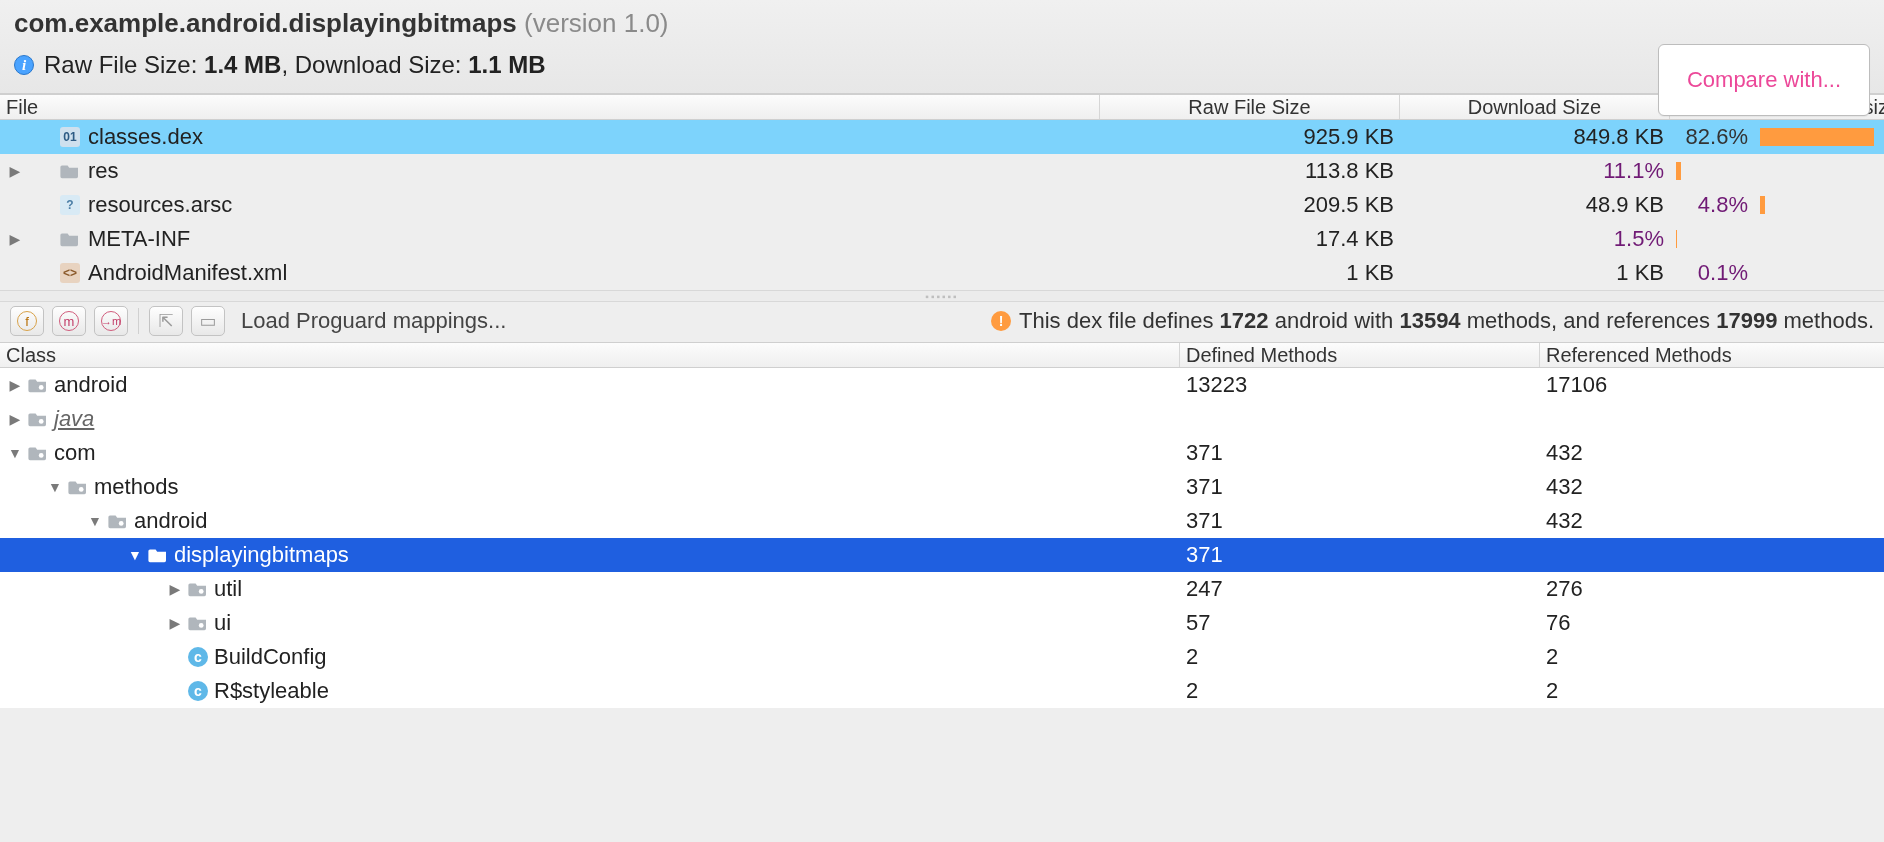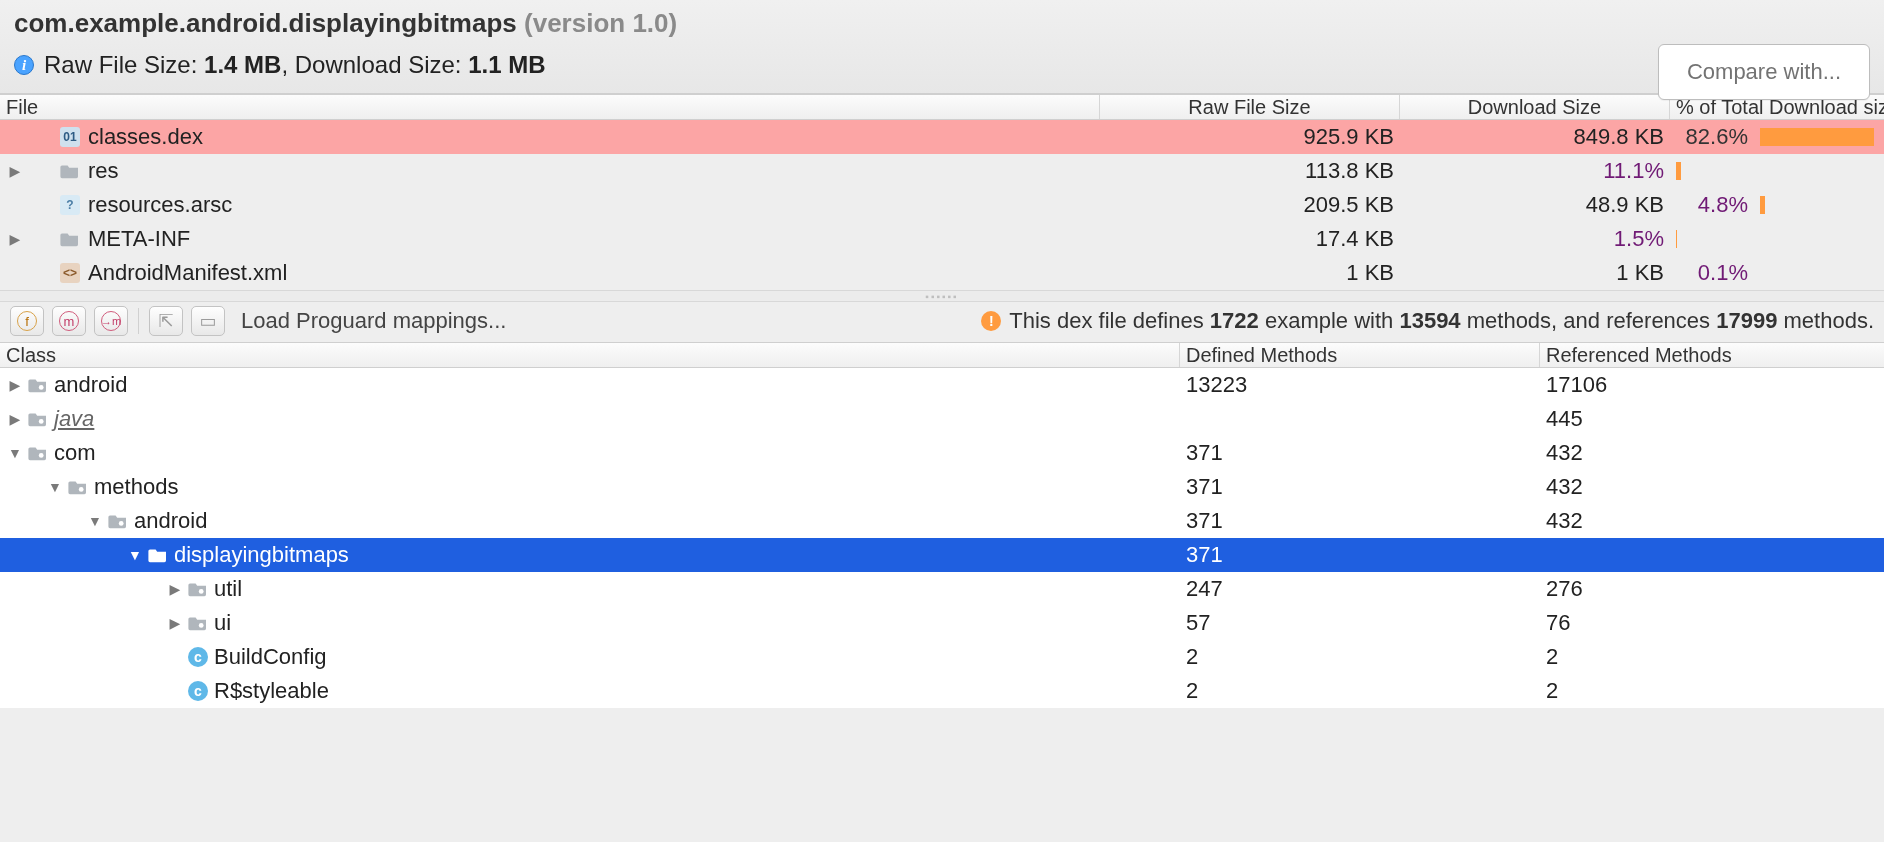--- a/index.html
+++ b/index.html
@@ -11,34 +11,34 @@
     background: #eeeeee;
   }
   .header {
     background: linear-gradient(#f0f0f0, #e7e7e7);
     padding: 8px 14px 14px 14px;
     border-bottom: 1px solid #cfcfcf;
     position: relative;
   }
   .appname-line { font-size: 26px; }
   .appname-line .pkg { font-weight: 700; color: #333; }
-  .appname-line .ver { color: #8a8a8a; font-weight: 700; margin-top: 24px; }
+  .appname-line .ver { color: #8a8a8a; font-weight: 400; margin-top: 24px; }
   .sizes-line { margin-top: 12px; font-size: 24px; display: flex; align-items: center; gap: 10px; }
   .sizes-line .bold { font-weight: 700; }
   .info-icon {
     width: 20px; height: 20px; border-radius: 50%;
     background: #4aa3ff; color: #fff; font-weight: 700;
     display: inline-flex; align-items: center; justify-content: center;
     font-style: italic; font-family: Georgia, serif; font-size: 15px;
     border: 1px solid #2a78cc;
   }
   .compare-btn {
     position: absolute; right: 14px; top: 44px;
     background: #fff; border: 1px solid #bdbdbd; border-radius: 6px;
-    padding: 14px 28px; font-size: 22px; color: #737373;
+    padding: 22px 28px; font-size: 22px; color: #ec4899;
     box-shadow: 0 1px 1px rgba(0,0,0,.05);
     cursor: pointer;
   }
   
   .col-header {
     background: linear-gradient(#fcfcfc,#efefef);
     border-top: 1px solid #cfcfcf;
     border-bottom: 1px solid #cfcfcf;
     display: grid;
     font-size: 20px;
@@ -56,21 +56,21 @@
   .files-header { grid-template-columns: 1100px 300px 270px 84px 130px; }
   .files-header .r { text-align: center; }
   .files-body { background: #eeeeee; }
   .file-row {
     display: grid;
     grid-template-columns: 1100px 300px 270px 84px 130px;
     height: 34px; line-height: 34px;
     font-size: 22px;
     padding: 0;
   }
-  .file-row.sel { background: #fca5a5; }
+  .file-row.sel { background: #7dd3fc; }
   .file-row > div { padding: 0 6px; overflow: hidden; white-space: nowrap; }
   .file-row .namecell { display: flex; align-items: center; gap: 8px; padding-left: 8px; }
   .file-row .r { text-align: right; color: #222; }
   .file-row .pct { text-align: right; color: #701a75; }
   .file-row.sel .pct { color: #333; }
   .file-row .bar-cell { display: flex; align-items: center; padding-right: 10px; }
   .bar-bg { height: 18px; width: 100%; position: relative; }
   .bar-fg { position: absolute; left: 0; top: 0; bottom: 0; background: #ff9b3f; }
 
   .tree-arrow {
@@ -290,21 +290,21 @@
         <span class="tb-plain">⇱</span>
       </span>
     <span class="tb-btn">
         <span class="tb-plain">▭</span>
       </span>
     <button class="proguard-btn">Load Proguard mappings...</button>
   </div>
   <div class="dex-info">
     <span class="bang">!</span>
     <span>
-      <span>This dex file defines </span><b>1722</b><span> example with </span><b>13594</b><span> methods, and references </span><b>17999</b><span> methods.</span>
+      <span>This dex file defines </span><b>1722</b><span> android with </span><b>13594</b><span> methods, and references </span><b>17999</b><span> methods.</span>
     </span>
   </div>
 </div>
 
 <div class="col-header class-header">
   <div>Class</div>
   <div>Defined Methods</div>
   <div>Referenced Methods</div>
 </div>
 <div class="class-body" id="class-body">
@@ -327,21 +327,20 @@
         <span class="tree-arrow visible">▶</span>
         <span class="ico ico-pkg">
           <svg viewBox="0 0 24 20">
             <path fill="#b0b6bc" d="M2 3h7l2 3h11v11a2 2 0 0 1-2 2H2a2 2 0 0 1-2-2V5a2 2 0 0 1 2-2z"></path>
             <circle cx="16" cy="13" r="3" fill="#fff"></circle>
           </svg>
         </span>
         <span class="italic">java</span>
       </div>
       <div></div>
-      <div>445</div>
     </div>
     <div class="class-row">
       <div class="namecell" style="padding-left:8px">
         <span class="tree-arrow visible">▼</span>
         <span class="ico ico-pkg">
           <svg viewBox="0 0 24 20">
             <path fill="#b0b6bc" d="M2 3h7l2 3h11v11a2 2 0 0 1-2 2H2a2 2 0 0 1-2-2V5a2 2 0 0 1 2-2z"></path>
             <circle cx="16" cy="13" r="3" fill="#fff"></circle>
           </svg>
         </span>

